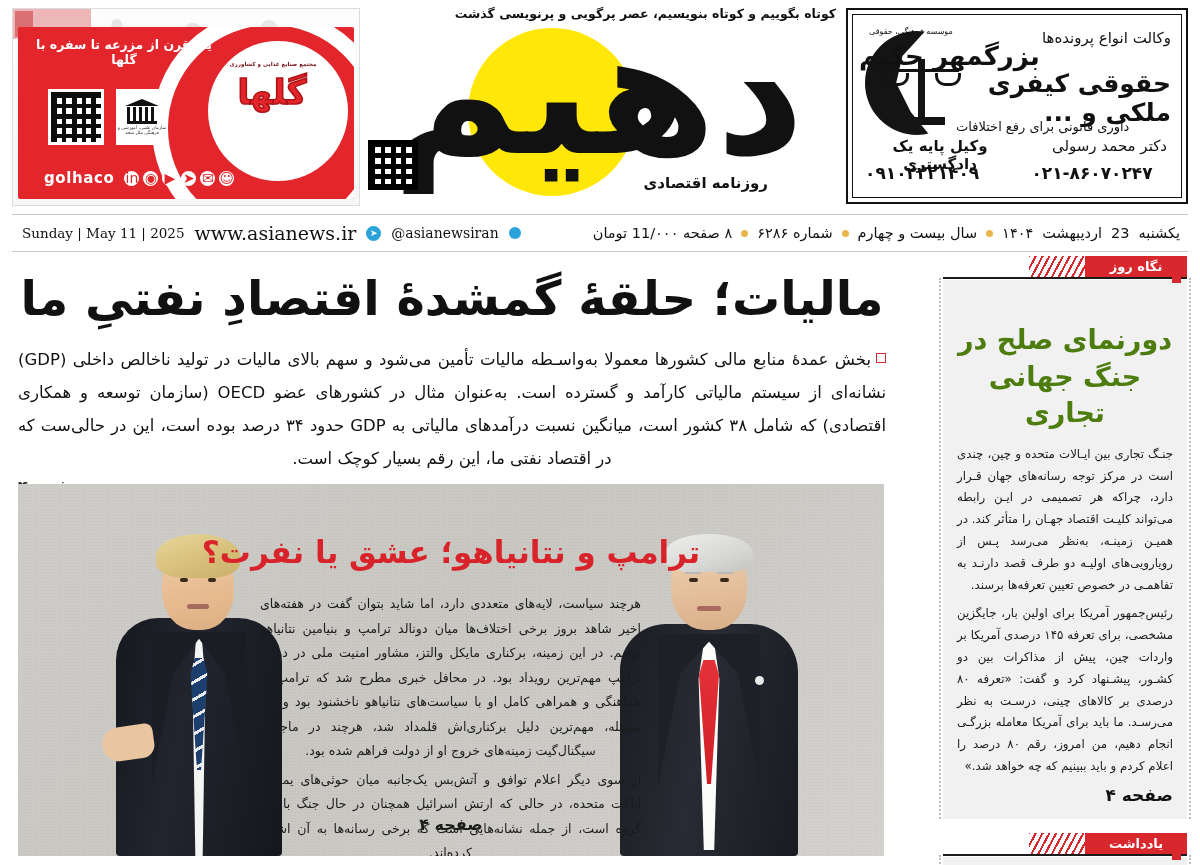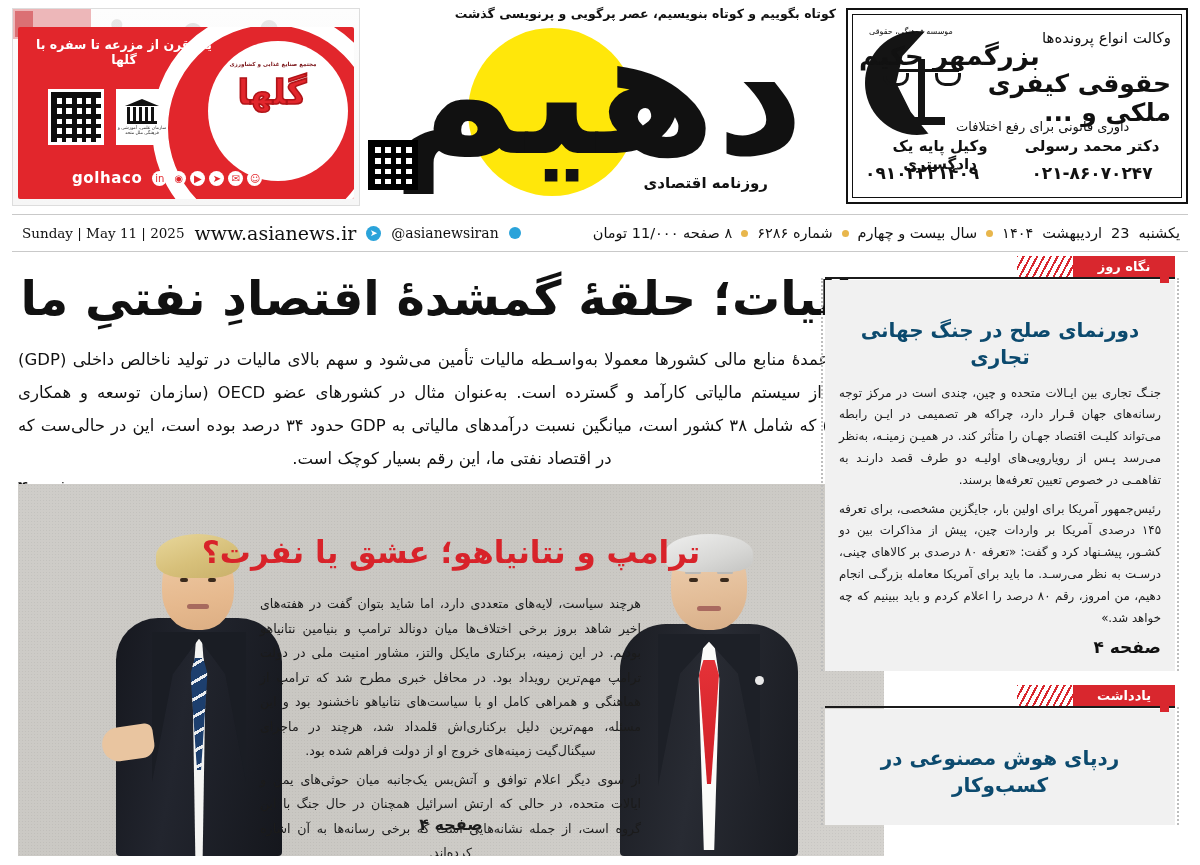--- a/index.html
+++ b/index.html
@@ -82,23 +82,23 @@
   .unesco .temple::after{
     content:"";position:absolute;left:2px;top:8px;width:30px;height:14px;
     background:repeating-linear-gradient(90deg,#111 0 3px,transparent 3px 6px);
     border-bottom:3px solid #111;
   }
   .unesco span{font-size:4.5px;color:#333;margin-top:2px;direction:rtl;text-align:center;line-height:1.2;}
   .social{
     position:absolute;left:26px;bottom:12px;display:flex;align-items:center;gap:4px;
   }
   .social .s{width:15px;height:15px;border-radius:50%;background:#fff;color:#e2262c;
-    font-size:10px;display:flex;align-items:center;justify-content:center;}
+    font-size:14px;display:flex;align-items:center;justify-content:center;}
   .social .brand{color:#fff;font-size:15px;font-weight:bold;letter-spacing:.6px;margin-right:6px;
-    font-family:"DejaVu Sans",sans-serif;direction:ltr;margin-left:28px;}
+    font-family:"DejaVu Sans",sans-serif;direction:ltr;}
   .corner-stamp{
     position:absolute;left:0;top:0;width:78px;height:30px;background:#e8a0a3;opacity:.75;
   }
   .corner-stamp::after{
     content:"";position:absolute;left:2px;top:2px;width:18px;height:26px;background:#c92a2f;opacity:.8;
   }
 
   
   .masthead{position:absolute;left:360px;top:0;width:486px;height:212px;}
   .kicker{
@@ -157,21 +157,21 @@
     position:absolute;right:132px;top:26px;width:190px;text-align:left;direction:rtl;
     font-size:26px;font-weight:bold;color:#111;
   }
   .lw-brand-sm{
     position:absolute;right:152px;top:12px;width:160px;text-align:left;direction:rtl;
     font-size:8px;color:#111;
   }
   .lw-l1{position:absolute;right:10px;top:14px;width:200px;text-align:right;direction:rtl;font-size:15px;color:#111;}
   .lw-l2{position:absolute;right:10px;top:54px;width:210px;text-align:right;direction:rtl;font-size:25px;font-weight:bold;color:#111;}
   .lw-l3{position:absolute;right:10px;top:104px;width:215px;text-align:left;direction:rtl;font-size:13px;color:#111;}
-  .lw-l4{position:absolute;right:14px;top:122px;width:150px;text-align:center;direction:rtl;font-size:15px;font-weight:bold;color:#111;}
+  .lw-l4{position:absolute;right:14px;top:122px;width:150px;direction:rtl;font-size:15px;font-weight:normal;color:#111;}
   .lw-l5{position:absolute;left:12px;top:122px;width:150px;text-align:center;direction:rtl;font-size:15px;font-weight:bold;color:#111;}
   .lw-l6{position:absolute;right:14px;top:148px;width:150px;text-align:center;direction:rtl;font-size:17px;font-weight:bold;color:#111;}
   .lw-l7{position:absolute;left:12px;top:148px;width:150px;text-align:left;direction:rtl;font-size:17px;font-weight:bold;color:#111;}
 
   
   .infobar{
     position:absolute;left:12px;top:214px;width:1176px;height:36px;
     border-top:1px solid #c9c9c9;border-bottom:1px solid #c9c9c9;
     display:flex;align-items:center;direction:rtl;
   }
@@ -304,39 +304,39 @@
   }
   .n-eye{position:absolute;top:38px;width:9px;height:4px;background:#3a2a1c;border-radius:2px;}
   .n-eye.l{left:18px;}
   .n-eye.r{right:18px;}
   .n-brow{position:absolute;top:31px;width:16px;height:3px;background:#b9b9b7;border-radius:2px;}
   .n-brow.l{left:14px;}
   .n-brow.r{right:14px;}
   .n-mouth{position:absolute;left:50%;top:66px;transform:translateX(-50%);width:24px;height:5px;background:#a9695f;border-radius:4px;}
 
   
-  .sidebar{position:absolute;right:25px;top:256px;width:350px;height:604px;}
+  .sidebar{position:absolute;right:13px;top:256px;width:244px;height:604px;}
   .sec{position:relative;}
   .sec-head{position:relative;height:24px;}
   .sec-tab{
     position:absolute;right:0;top:0;height:21px;min-width:78px;padding:0 12px;
     background:#d9272e;color:#fff;font-size:13px;font-weight:bold;direction:rtl;
     display:flex;align-items:center;justify-content:center;
   }
   .sec-stripes{
     position:absolute;right:100px;top:0;width:58px;height:21px;
     background:repeating-linear-gradient(-62deg,#d9272e 0 2px,#ffffff 2px 6px);
   }
   .sec-rule{position:absolute;left:0;right:0;top:21px;height:2px;background:#1b1b1b;}
   .sec-sq{position:absolute;right:6px;top:18px;width:9px;height:9px;background:#d9272e;}
   .sec-body{
     background:#f1f1f1;padding:20px 14px 14px 14px;box-sizing:border-box;direction:rtl;
   }
   .sb-title{
-    text-align:center;font-size:20px;font-weight:bold;line-height:1.35;color:#0c4a6e;margin-bottom:12px;
+    text-align:center;font-size:27px;font-weight:bold;line-height:1.35;color:#4d7c0f;margin-bottom:12px;
   }
   .sb-text{
     font-size:11.8px;line-height:1.85;text-align:justify;color:#1b1b1b;
   }
   .sb-text p{margin:0 0 7px 0;}
   .sb-page{font-size:17px;font-weight:bold;text-align:right;margin-top:6px;}
   .dashed-l{position:absolute;right:-4px;top:22px;bottom:0;border-right:2px dotted #bdbdbd;}
   .dashed-r{position:absolute;left:-4px;top:22px;bottom:0;border-left:2px dotted #bdbdbd;}
 </style>
 </head>

